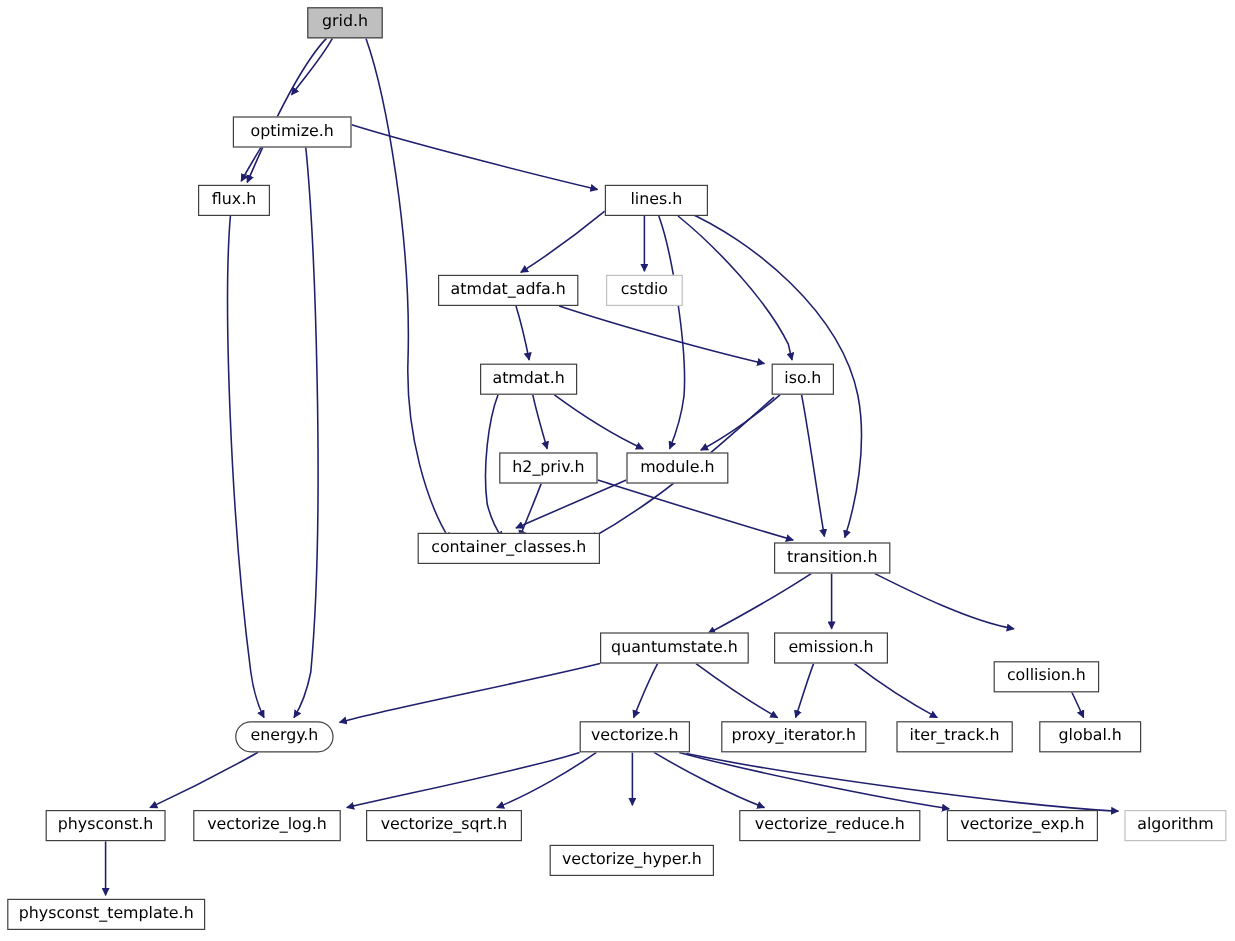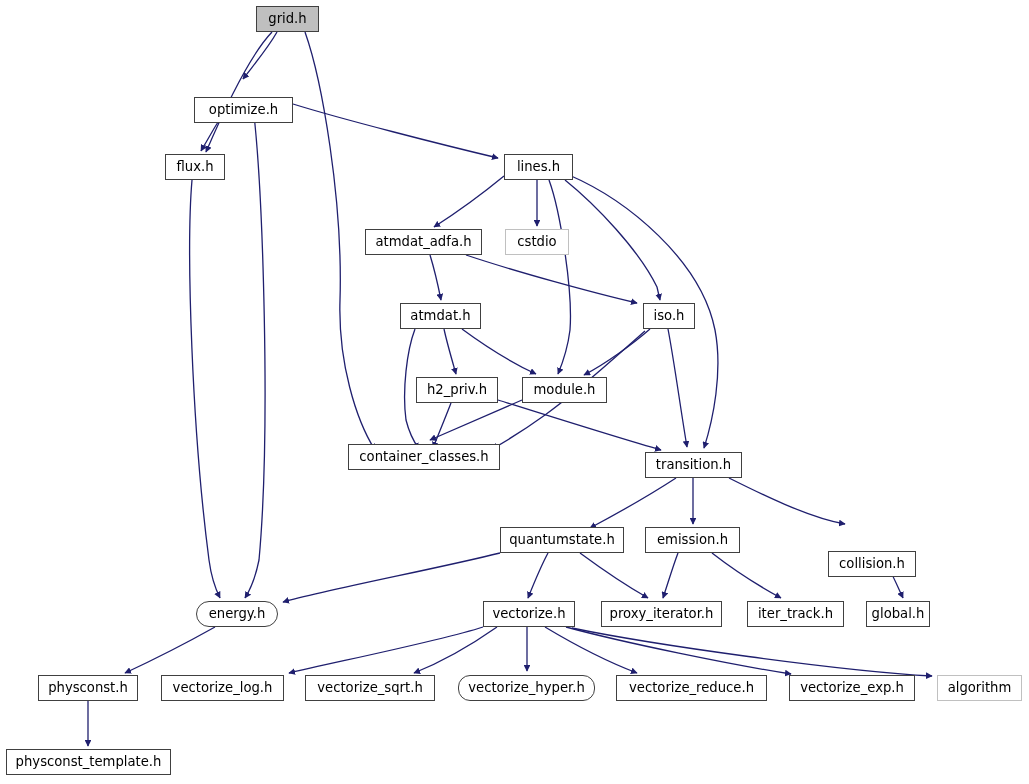--- a/index.html
+++ b/index.html
@@ -100,21 +100,21 @@
   <div id="node-layer">
       <div class="node root" style="left: 256px; top: 6px; width: 63px; height: 26px;">
         <span class="lbl">grid.h</span>
       </div>
       <div class="node" style="left: 194px; top: 80px; width: 99px; height: 26px; margin-top: 17px;">
         <span class="lbl">optimize.h</span>
       </div>
       <div class="node" style="left: 165px; top: 154px; width: 60px; height: 26px;">
         <span class="lbl">flux.h</span>
       </div>
-      <div class="node" style="left: 504px; top: 154px; width: 69px; height: 26px;">
+      <div class="node" style="left: 504px; top: 154px; width: 86px; height: 26px;">
         <span class="lbl">lines.h</span>
       </div>
       <div class="node" style="left: 365px; top: 229px; width: 117px; height: 26px;">
         <span class="lbl">atmdat_adfa.h</span>
       </div>
       <div class="node system" style="left: 505px; top: 229px; width: 64px; height: 26px;">
         <span class="lbl">cstdio</span>
       </div>
       <div class="node" style="left: 400px; top: 303px; width: 81px; height: 26px;">
         <span class="lbl">atmdat.h</span>
@@ -148,33 +148,33 @@
       </div>
       <div class="node" style="left: 483px; top: 601px; width: 92px; height: 26px;">
         <span class="lbl">vectorize.h</span>
       </div>
       <div class="node" style="left: 601px; top: 601px; width: 121px; height: 26px; justify-content: center;">
         <span class="lbl">proxy_iterator.h</span>
       </div>
       <div class="node" style="left: 747px; top: 601px; width: 97px; height: 26px;">
         <span class="lbl">iter_track.h</span>
       </div>
-      <div class="node" style="left: 866px; top: 601px; width: 64px; height: 26px;">
+      <div class="node" style="left: 866px; top: 601px; width: 85px; height: 26px;">
         <span class="lbl">global.h</span>
       </div>
       <div class="node" style="left: 38px; top: 675px; width: 100px; height: 26px;">
         <span class="lbl">physconst.h</span>
       </div>
       <div class="node" style="left: 161px; top: 675px; width: 123px; height: 26px;">
         <span class="lbl">vectorize_log.h</span>
       </div>
       <div class="node" style="left: 305px; top: 675px; width: 130px; height: 26px;">
         <span class="lbl">vectorize_sqrt.h</span>
       </div>
-      <div class="node" style="left: 458px; top: 675px; width: 137px; height: 26px; border-radius: 12px;">
+      <div class="node" style="left: 458px; top: 704px; width: 137px; height: 26px;">
         <span class="lbl">vectorize_hyper.h</span>
       </div>
       <div class="node" style="left: 616px; top: 675px; width: 151px; height: 26px;">
         <span class="lbl">vectorize_reduce.h</span>
       </div>
       <div class="node" style="left: 789px; top: 675px; width: 126px; height: 26px;">
         <span class="lbl">vectorize_exp.h</span>
       </div>
       <div class="node system" style="left: 937px; top: 675px; width: 85px; height: 26px;">
         <span class="lbl">algorithm</span>

